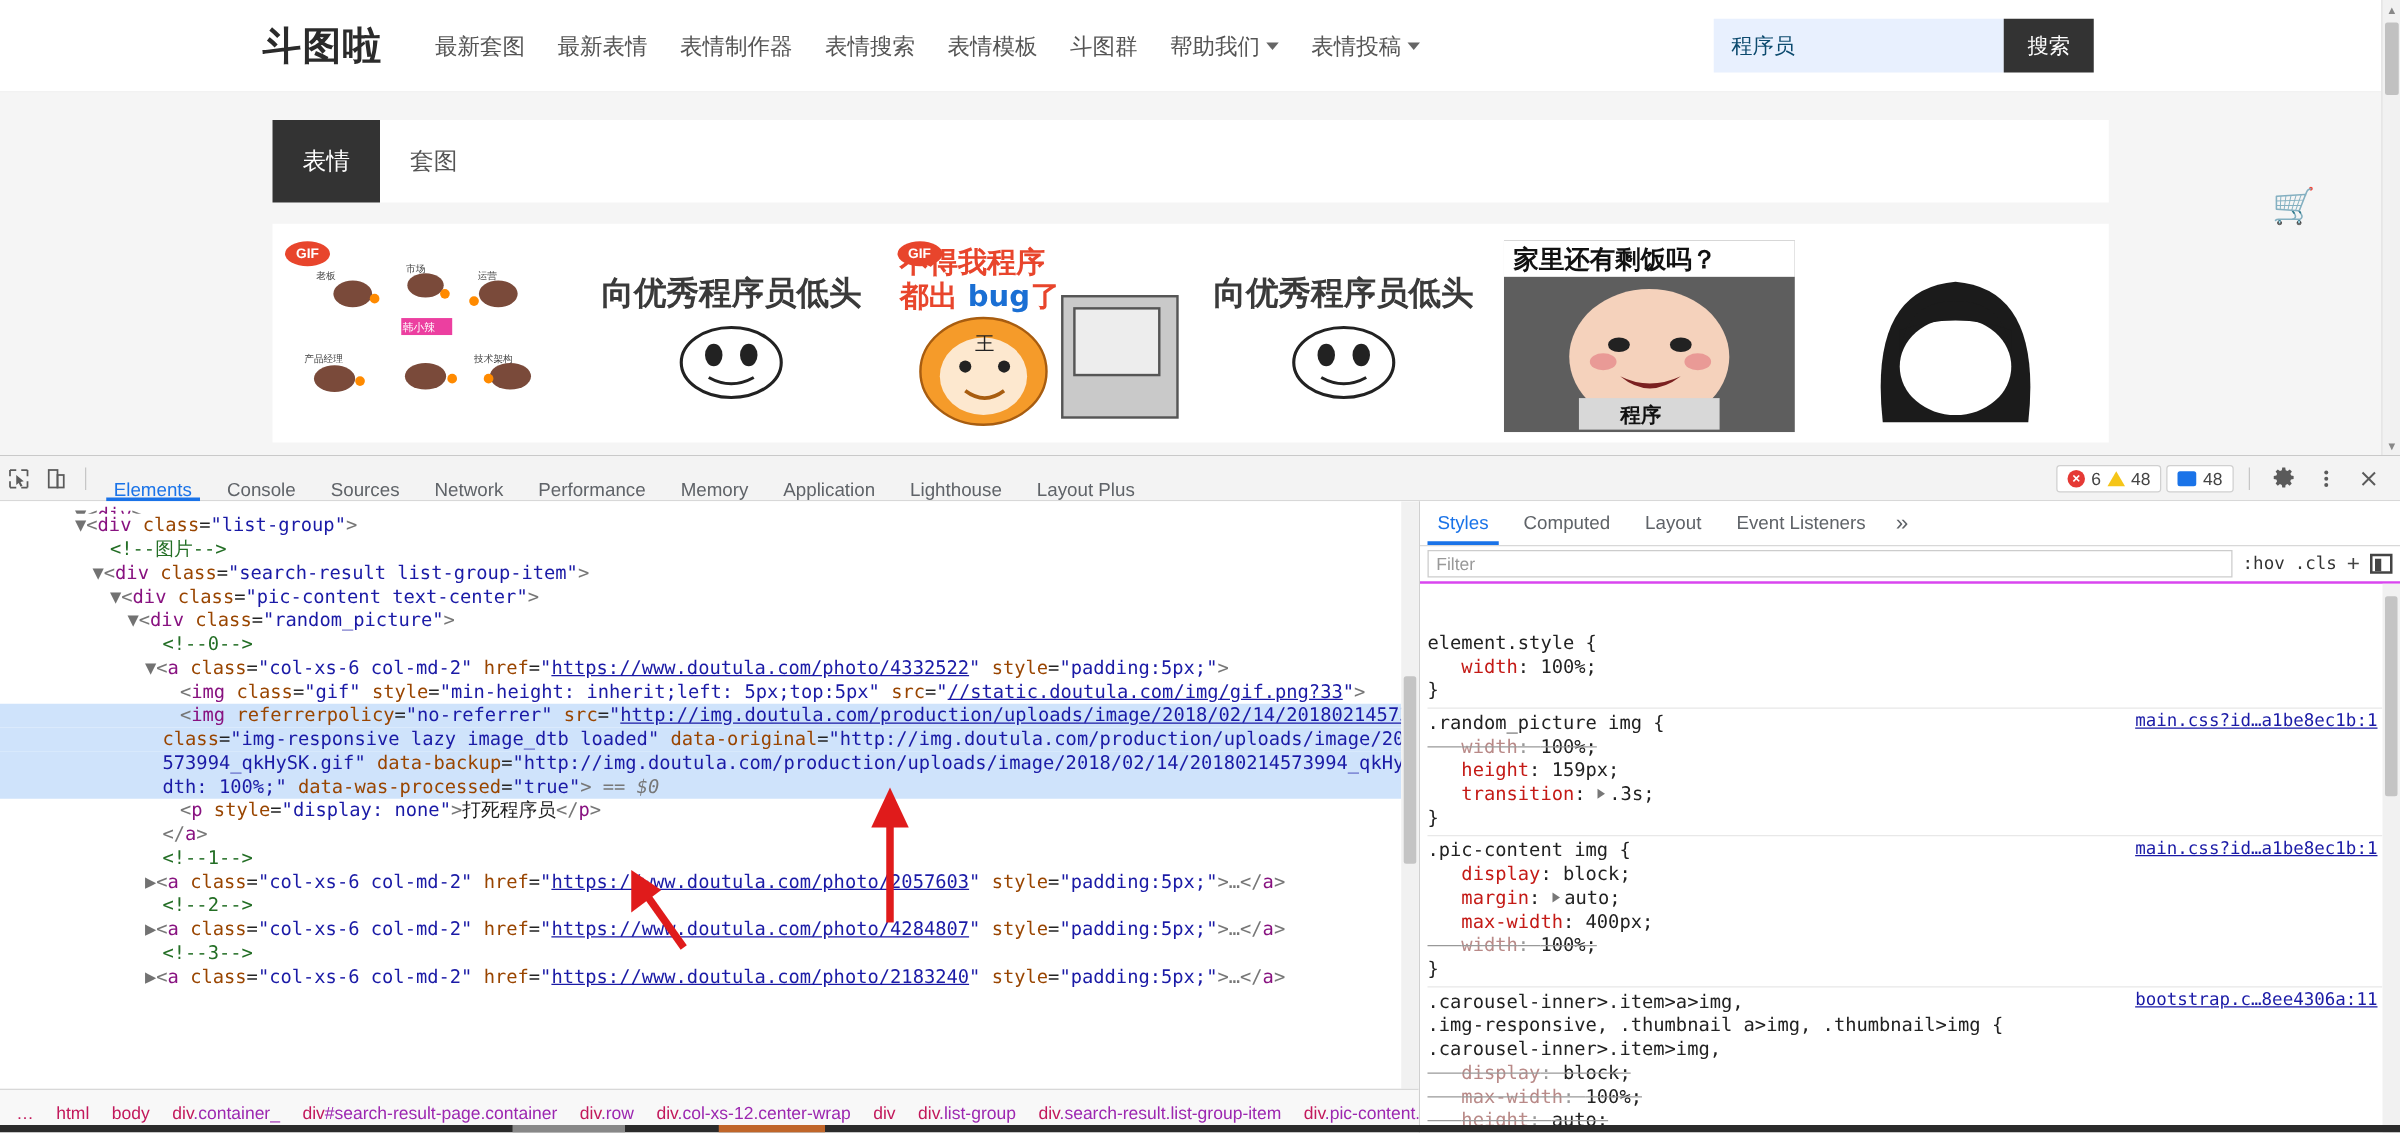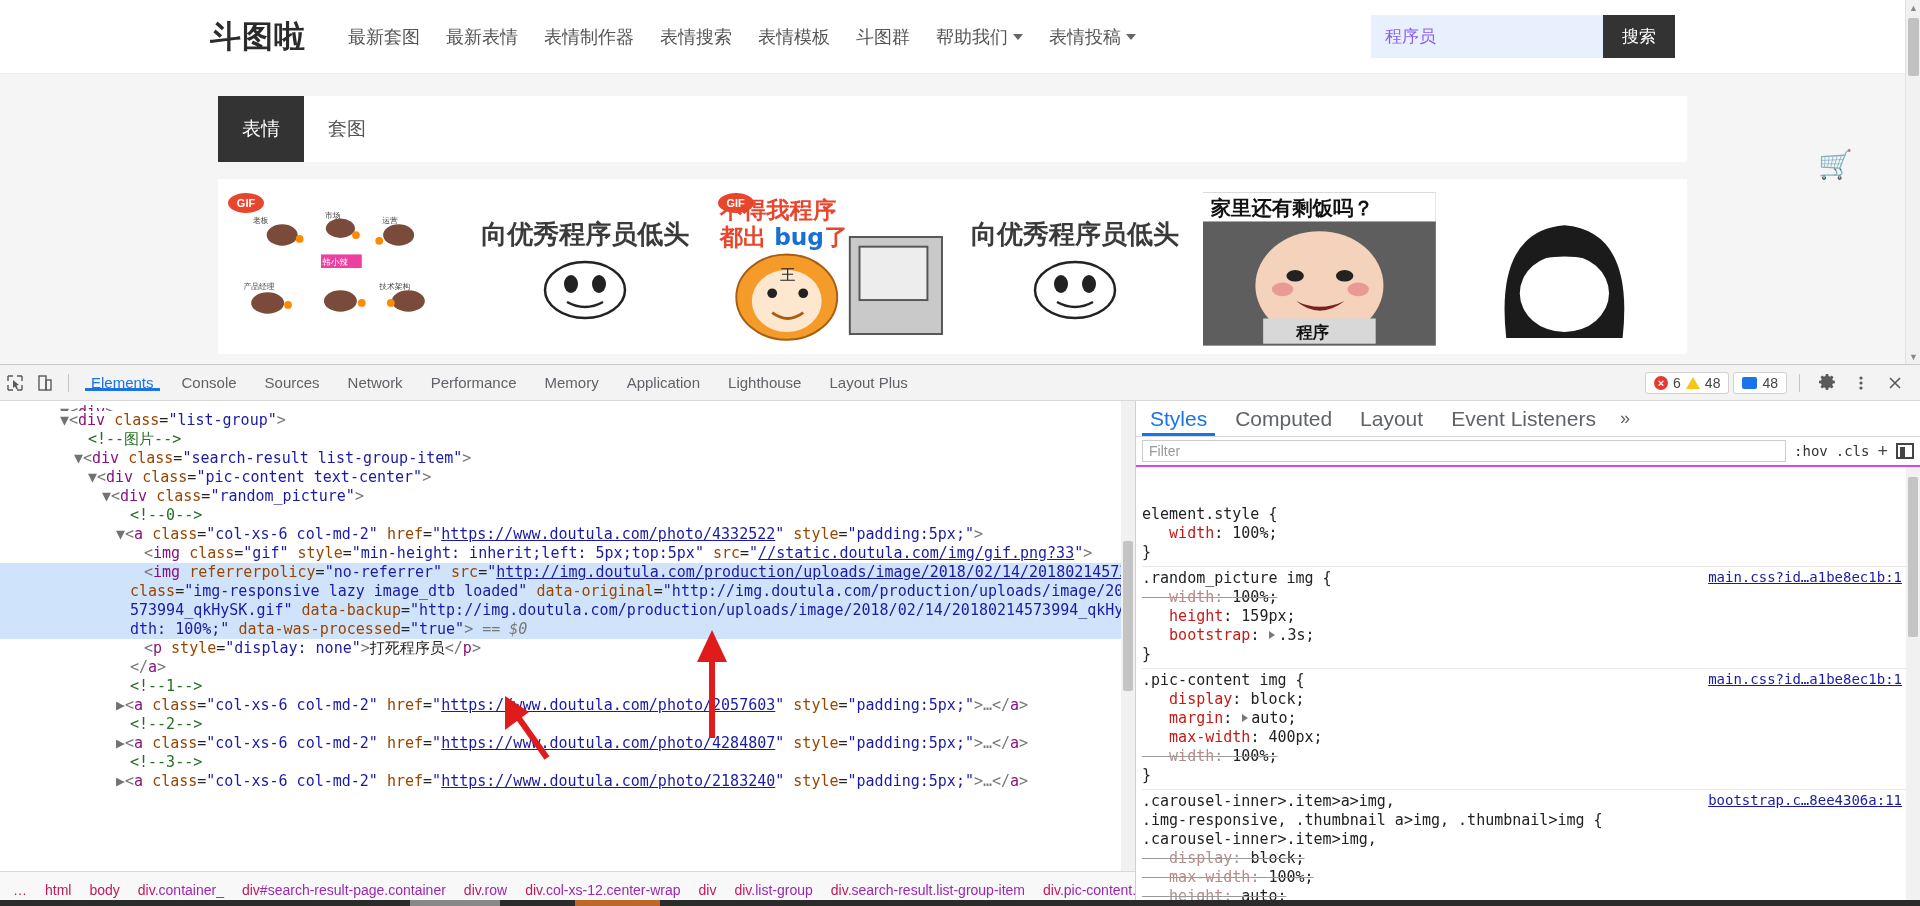--- a/index.html
+++ b/index.html
@@ -35,21 +35,21 @@
     display: flex; align-items: center; gap: 5px;
   }
   .caret {
     display: inline-block; width: 0; height: 0;
     border-left: 5px solid transparent; border-right: 5px solid transparent;
     border-top: 6px solid #666;
   }
   .search-wrap { margin-left: auto; display: flex; align-items: center; margin-right: 230px; }
   .search-input {
     width: 232px; height: 43px; border: none; outline: none;
-    background: #e8f0fe; font-size: 17px; color: #8b5cf6;
+    background: #e8f0fe; font-size: 17px; color: #0c4a6e;
     padding: 0 14px; font-family: "Liberation Sans", sans-serif;
   }
   .search-btn {
     width: 72px; height: 43px; background: #333333; color: #fff;
     border: none; font-size: 17px; cursor: pointer;
     font-family: "Liberation Sans", sans-serif;
   }
 
   .tabs-panel {
     margin: 22px 218px 0 218px; background: #fff; height: 66px;
@@ -104,21 +104,21 @@
   .dt-toolbar {
     height: 36px; display: flex; align-items: center;
     border-bottom: 1px solid #d8d8d8; background: #f3f3f3;
     font-family: "Liberation Sans", sans-serif;
   }
   .dt-icon-btn {
     width: 30px; height: 28px; display: flex; align-items: center; justify-content: center;
     cursor: pointer; color: #5a5a5a;
   }
   .dt-sep { width: 1px; height: 18px; background: #c6c6c6; margin: 0 8px; }
-  .dt-tabs { display: flex; align-items: center; height: 36px; }
+  .dt-tabs { display: flex; align-items: flex-end; height: 36px; }
   .dt-tab {
     padding: 0 14px; display: flex; align-items: center; font-size: 15px;
     color: #5f6368; cursor: pointer; position: relative; white-space: nowrap;
   }
   .dt-tab.active { color: #1a73e8; }
   .dt-tab.active::after {
     content: ""; position: absolute; left: 8px; right: 8px; bottom: 0;
     height: 3px; background: #1a73e8;
   }
   .dt-right { margin-left: auto; display: flex; align-items: center; padding-right: 10px; gap: 4px;}
@@ -171,21 +171,21 @@
   }
   .crumb .el { color: #c2185b; }
   .crumb.dots { color:#777; }
 
   .styles-pane { width: 784px; height: 100%; background: #fff; position: relative; overflow:hidden;}
   .st-tabs {
     height: 36px; display: flex; align-items: stretch; border-bottom: 1px solid #d8d8d8;
     font-family: "Liberation Sans", sans-serif; background:#fff;
   }
   .st-tab {
-    padding: 0 14px; display:flex; align-items:center; font-size: 21px; color:#5f6368;
+    padding: 0 14px; display:flex; align-items:center; font-size: 15px; color:#5f6368;
     cursor:pointer; position:relative; white-space: nowrap;
   }
   .st-tab.active { color:#1a73e8; }
   .st-tab.active::after {
     content:""; position:absolute; left:6px; right:6px; bottom:0; height:3px; background:#1a73e8;
   }
   .st-more { padding: 0 10px; display:flex; align-items:center; color:#5f6368; font-size:18px; cursor:pointer;}
   .st-filterbar {
     height: 30px; display: flex; align-items: center; border-bottom: 2px solid #d946ef;
     padding: 0 6px; gap: 8px; font-family: "Liberation Sans", sans-serif;
@@ -510,21 +510,21 @@
             <div class="rule">
               <div class="rule-line">element.style {</div>
               <div class="rule-line">   <span class="prop">width</span>: <span class="pval">100%;</span></div>
               <div class="rule-line">}</div>
             </div>
             <div class="rule">
               <div class="rule-line">.random_picture img {</div>
               <a class="src-link" style="top: 2px;">main.css?id…a1be8ec1b:1</a>
               <div class="rule-line struck">   <span class="prop">width</span>: <span class="pval">100%;</span></div>
               <div class="rule-line">   <span class="prop">height</span>: <span class="pval">159px;</span></div>
-              <div class="rule-line">   <span class="prop">bootstrap</span>: <span class="disc"></span><span class="pval">.3s;</span></div>
+              <div class="rule-line">   <span class="prop">transition</span>: <span class="disc"></span><span class="pval">.3s;</span></div>
               <div class="rule-line">}</div>
             </div>
             <div class="rule">
               <div class="rule-line">.pic-content img {</div>
               <a class="src-link" style="top: 2px;">main.css?id…a1be8ec1b:1</a>
               <div class="rule-line">   <span class="prop">display</span>: <span class="pval">block;</span></div>
               <div class="rule-line">   <span class="prop">margin</span>: <span class="disc"></span><span class="pval">auto;</span></div>
               <div class="rule-line">   <span class="prop">max-width</span>: <span class="pval">400px;</span></div>
               <div class="rule-line struck">   <span class="prop">width</span>: <span class="pval">100%;</span></div>
               <div class="rule-line">}</div>

